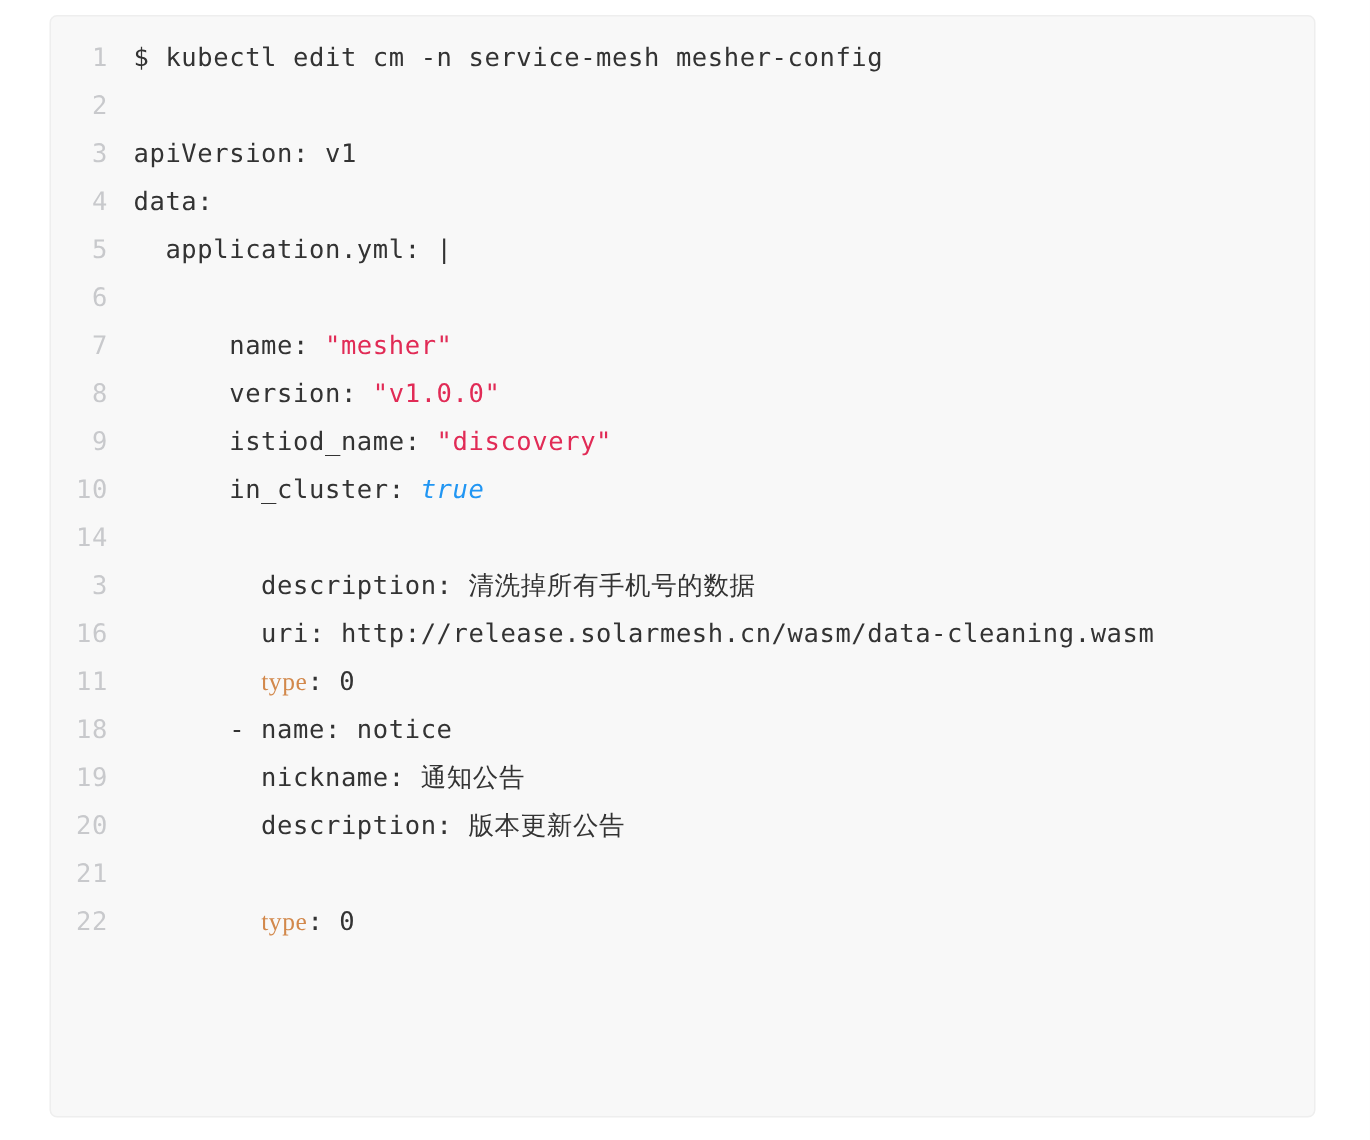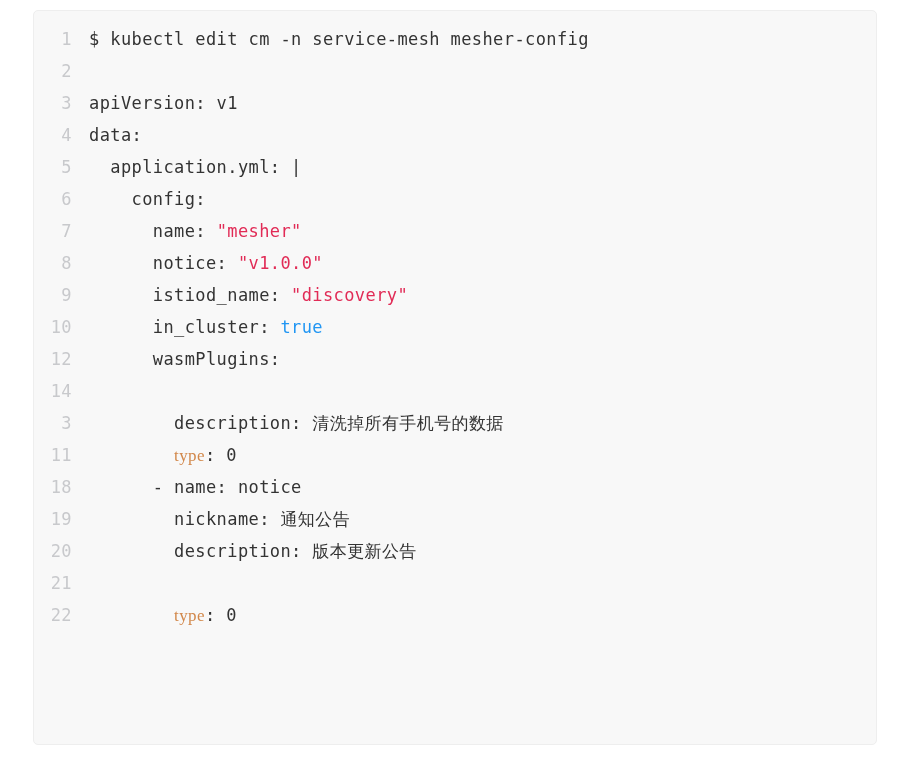--- a/index.html
+++ b/index.html
@@ -38,21 +38,21 @@
     color: var(--ln-color, #c8c9cc);
     user-select: none;
   }
   .line-content {
     white-space: pre;
     padding-left: 17px;
     color: var(--plain-color, #333333);
   }
   .tok-plain   { color: var(--plain-color, #333333); }
   .tok-string  { color: var(--string-color, #e12b56); }
-  .tok-boolean { color: var(--boolean-color, #2196f3); }
+  .tok-boolean { color: var(--boolean-color, #2196f3); font-style: italic; }
   .tok-keyword { color: var(--keyword-color, #d2884b); font-family: Liberation Serif, serif; }
 </style>
 </head>
 <body style="background: rgb(255, 255, 255);">
 
 <div class="code-panel" id="code-panel">
     <div class="code-line">
       <span class="line-number">1</span>
       <code class="line-content"><span class="tok-plain">$ kubectl edit cm -n service-mesh mesher-config</span></code>
     </div>
@@ -67,48 +67,47 @@
     <div class="code-line">
       <span class="line-number">4</span>
       <code class="line-content"><span class="tok-plain">data:</span></code>
     </div>
     <div class="code-line">
       <span class="line-number">5</span>
       <code class="line-content"><span class="tok-plain">  application.yml: |</span></code>
     </div>
     <div class="code-line">
       <span class="line-number">6</span>
-      <code class="line-content"><span class="tok-plain">    config:</span></code>
     </div>
     <div class="code-line">
       <span class="line-number">7</span>
       <code class="line-content"><span class="tok-plain">      name: </span><span class="tok-string">"mesher"</span></code>
     </div>
     <div class="code-line">
       <span class="line-number">8</span>
-      <code class="line-content"><span class="tok-plain">      notice: </span><span class="tok-string">"v1.0.0"</span></code>
+      <code class="line-content"><span class="tok-plain">      version: </span><span class="tok-string">"v1.0.0"</span></code>
     </div>
     <div class="code-line">
       <span class="line-number">9</span>
       <code class="line-content"><span class="tok-plain">      istiod_name: </span><span class="tok-string">"discovery"</span></code>
     </div>
     <div class="code-line">
       <span class="line-number">10</span>
       <code class="line-content"><span class="tok-plain">      in_cluster: </span><span class="tok-boolean">true</span></code>
     </div>
     <div class="code-line">
-      <span class="line-number">12</span>
-      <code class="line-content"><span class="tok-plain">      wasmPlugins:</span></code>
-    </div>
-    <div class="code-line">
       <span class="line-number">14</span>
     </div>
     <div class="code-line">
       <span class="line-number">3</span>
       <code class="line-content"><span class="tok-plain">        description: 清洗掉所有手机号的数据</span></code>
+    </div>
+    <div class="code-line">
+      <span class="line-number">16</span>
+      <code class="line-content"><span class="tok-plain">        uri: http://release.solarmesh.cn/wasm/data-cleaning.wasm</span></code>
     </div>
     <div class="code-line">
       <span class="line-number">11</span>
       <code class="line-content"><span class="tok-plain">        </span><span class="tok-keyword">type</span><span class="tok-plain">: 0</span></code>
     </div>
     <div class="code-line">
       <span class="line-number">18</span>
       <code class="line-content"><span class="tok-plain">      - name: notice</span></code>
     </div>
     <div class="code-line">

